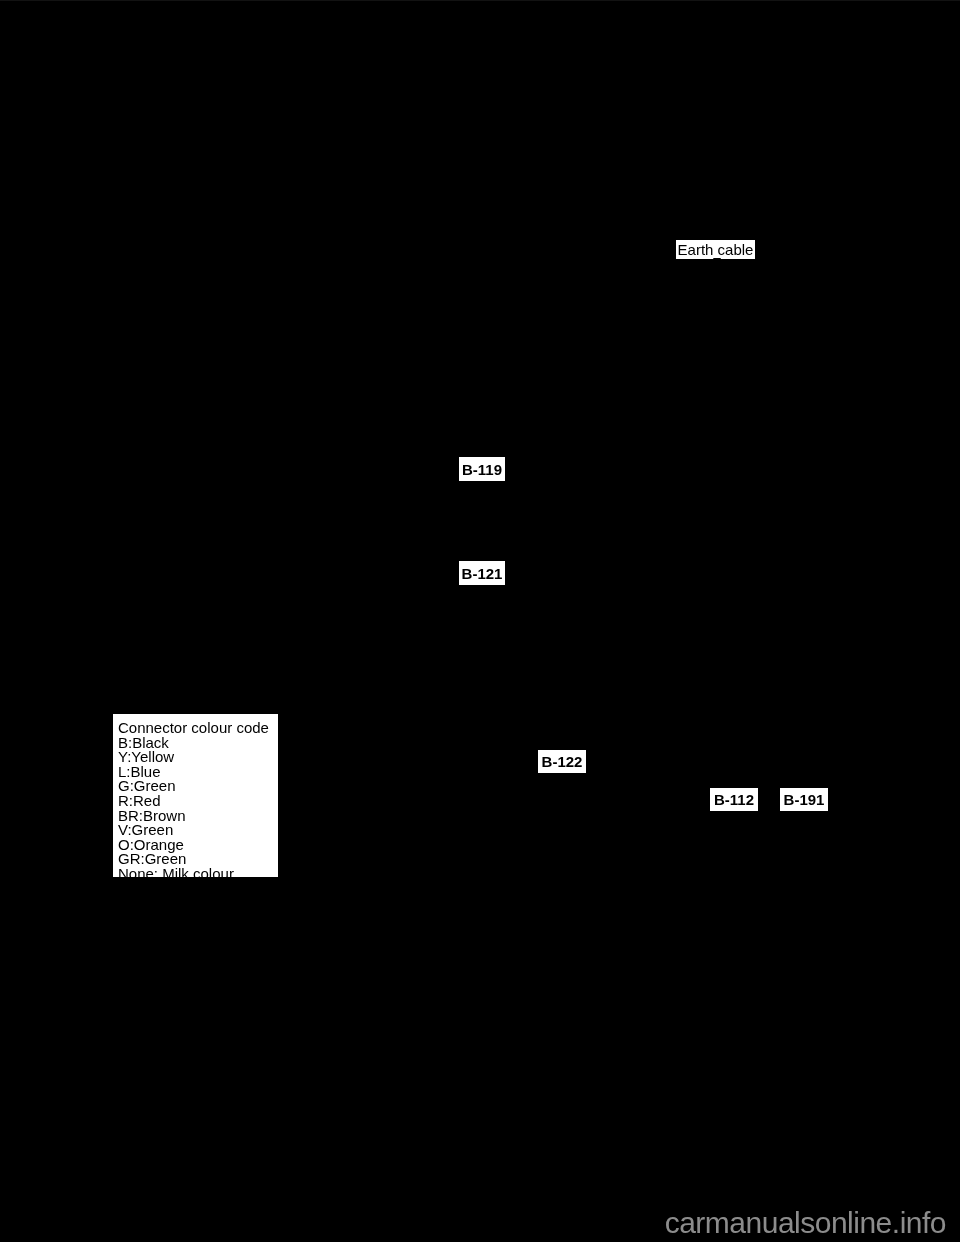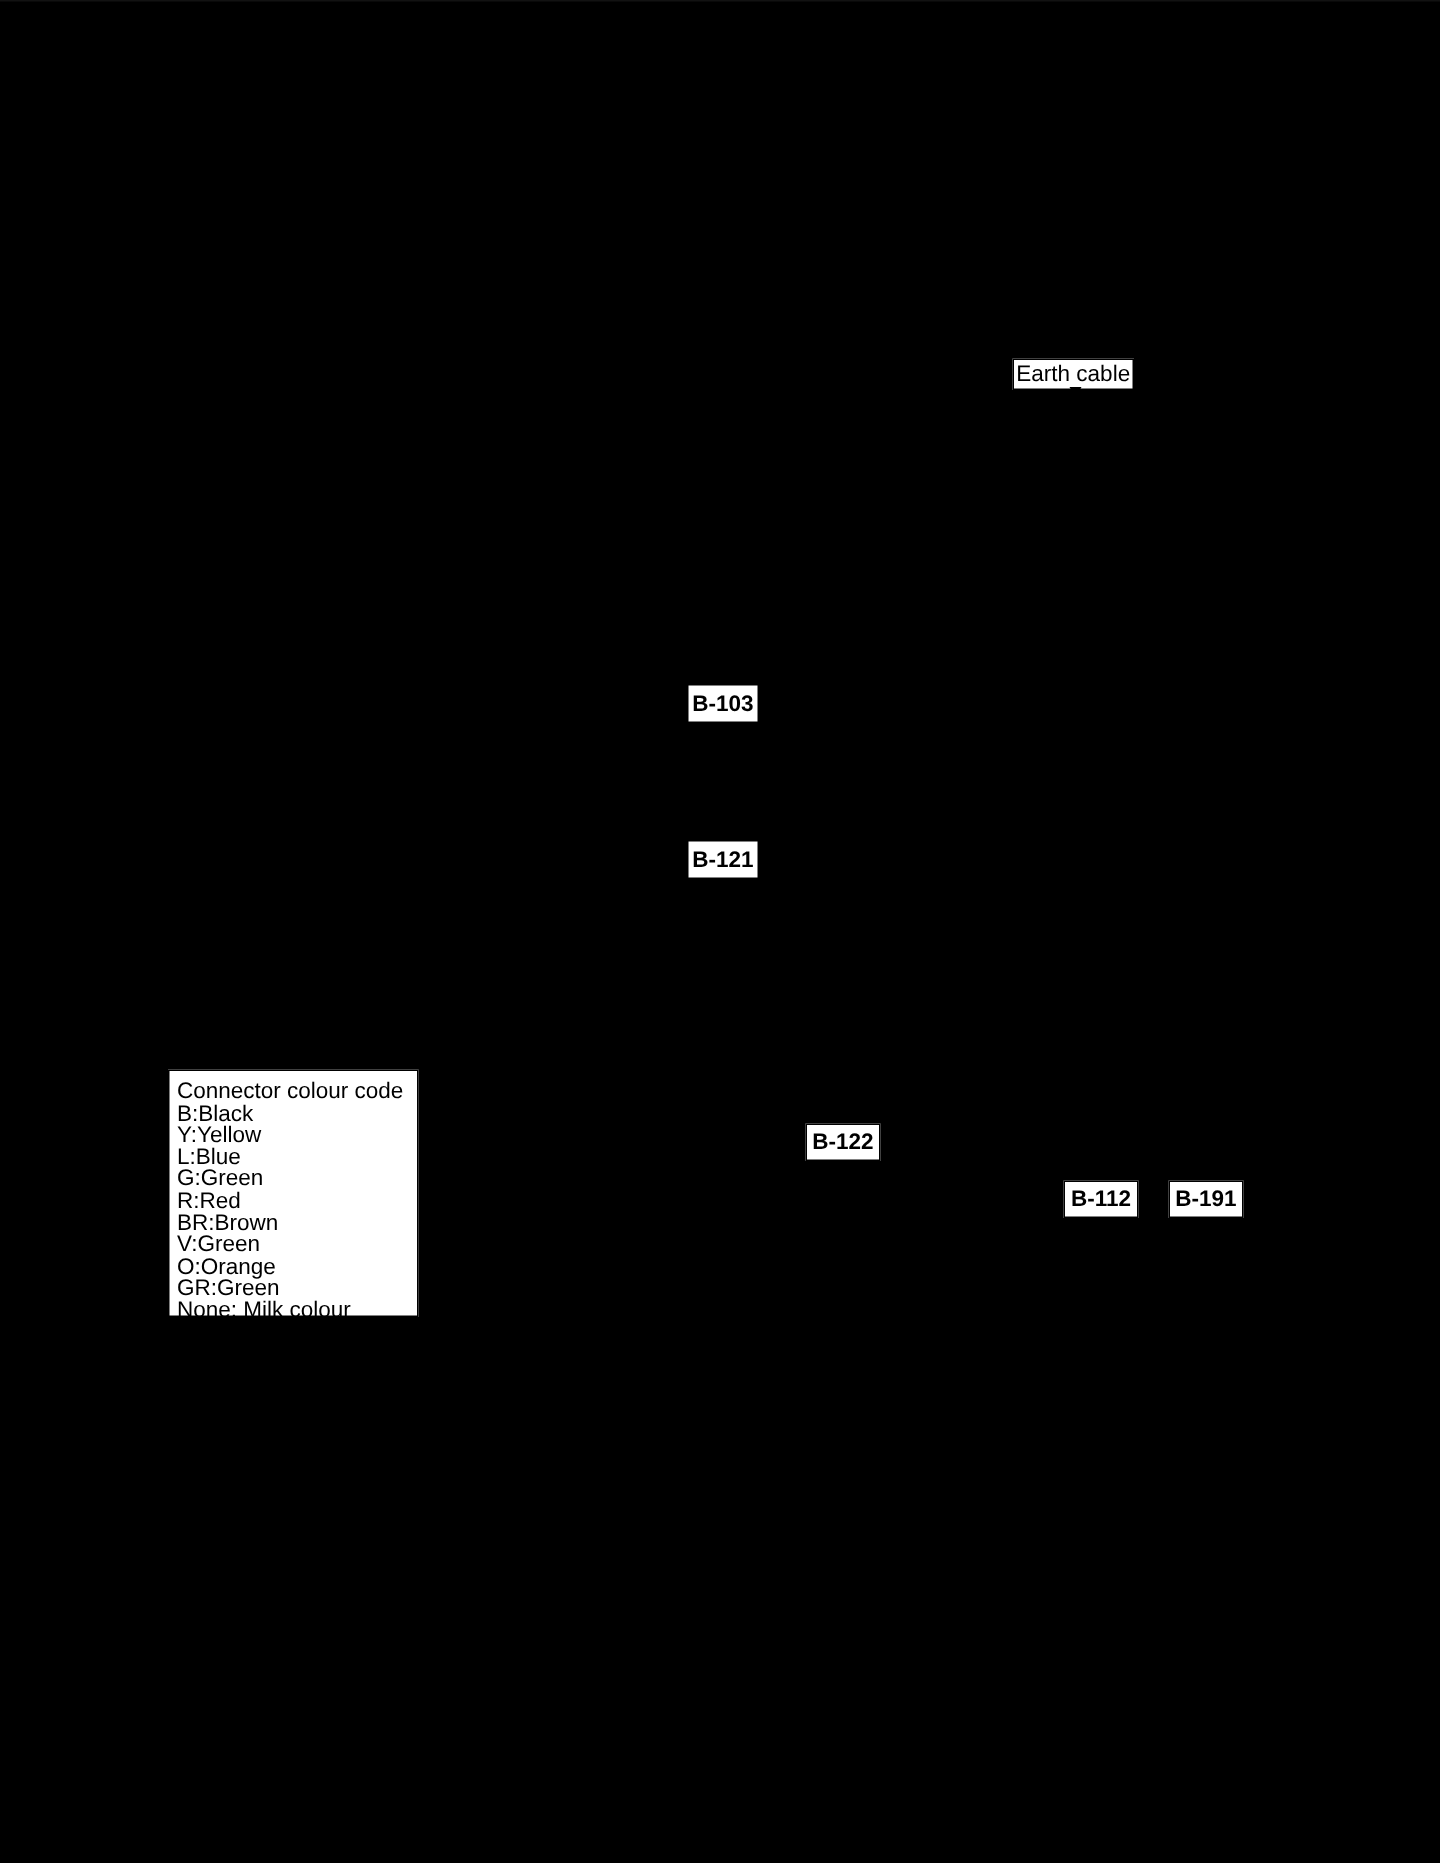--- a/index.html
+++ b/index.html
@@ -114,21 +114,21 @@
 <div id="page">
 
   <div class="top-hairline"></div>
 
   <div class="callout plain" style="left:675px; top:239px; width:81px; height:21px;">
     <span>Earth cable</span>
   </div>
   <div class="arrow-down" style="left:713px; top:258px;"></div>
 
   <div class="callout" style="left:458px; top:456px; width:48px; height:26px;">
-    <span>B-103</span>
+    <span>B-119</span>
   </div>
   <div class="tick-h" style="left:506px; top:466px; width:8px;"></div>
 
   <div class="callout" style="left:458px; top:560px; width:48px; height:26px;">
     <span>B-121</span>
   </div>
   <div class="tick-h" style="left:506px; top:570px; width:8px;"></div>
 
   <div class="arrow-up" style="left:563px; top:776px;"></div>
   <div class="tick-v" style="left:567px; top:771px; height:8px;"></div>
@@ -153,14 +153,15 @@
     <div class="cc-line">L:Blue</div>
     <div class="cc-line">G:Green</div>
     <div class="cc-line">R:Red</div>
     <div class="cc-line">BR:Brown</div>
     <div class="cc-line">V:Green</div>
     <div class="cc-line">O:Orange</div>
     <div class="cc-line">GR:Green</div>
     <div class="cc-line">None: Milk colour</div>
   </div>
 
+  <div id="watermark">carmanualsonline.info</div>
 
 </div>
 
 </body></html>

